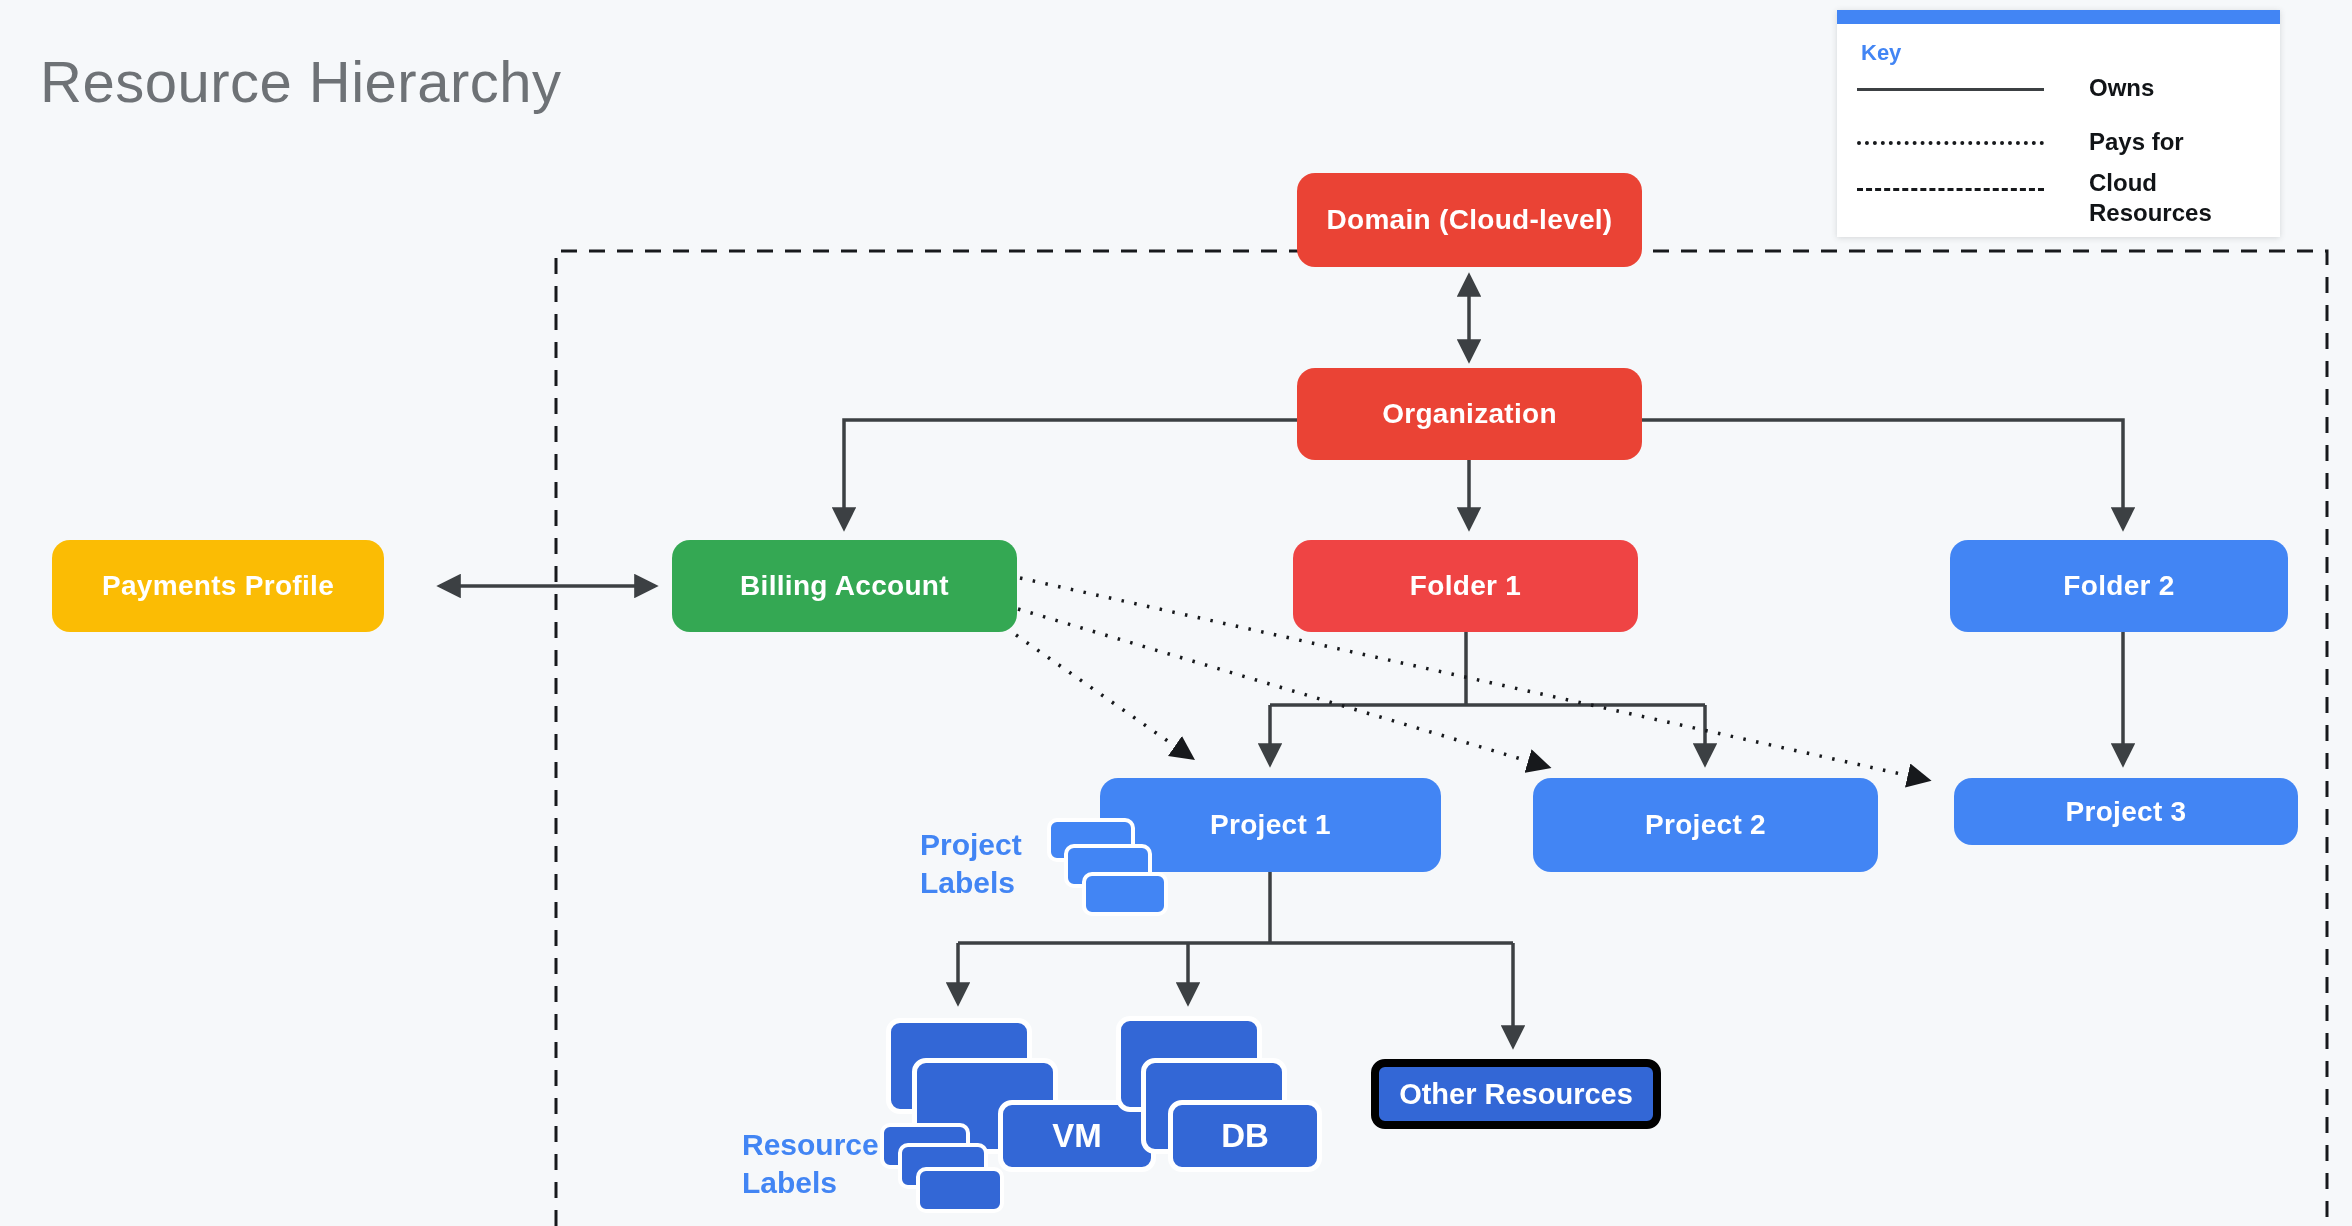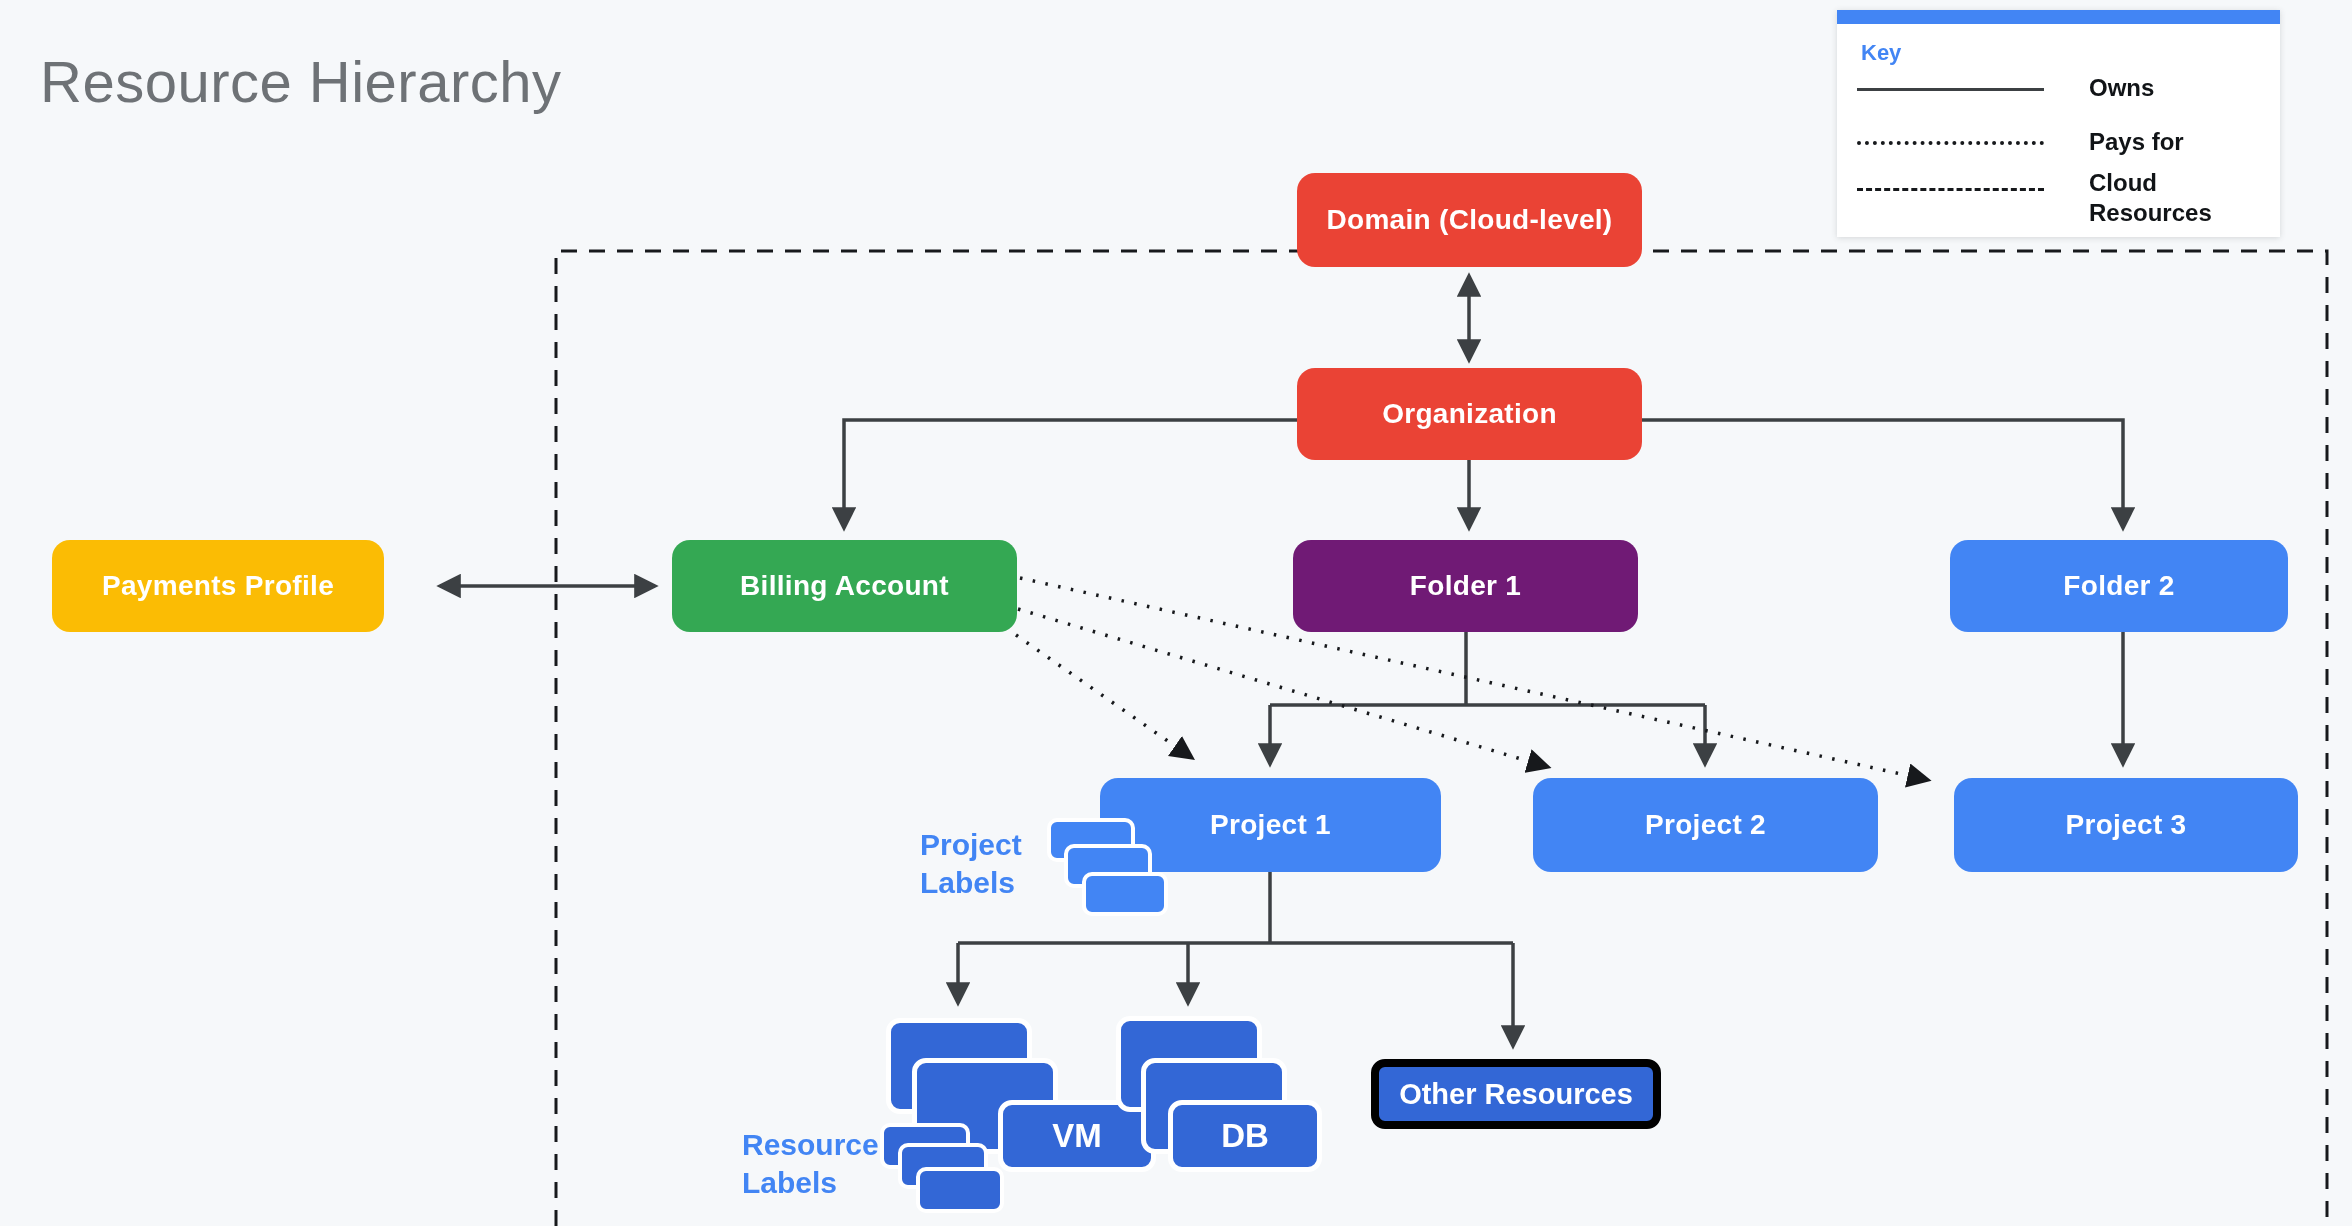--- a/index.html
+++ b/index.html
@@ -96,29 +96,29 @@
   </svg>
 
   <div class="node" style="left: 1297px; top: 173px; width: 345px; height: 94px; background-color: rgb(234, 67, 53);">Domain (Cloud-level)</div>
 
   <div class="node" style="left: 1297px; top: 368px; width: 345px; height: 92px; background-color: rgb(234, 67, 53);">Organization</div>
 
   <div class="node" style="left: 52px; top: 540px; width: 332px; height: 92px; background-color: rgb(251, 188, 4);">Payments Profile</div>
 
   <div class="node" style="left: 672px; top: 540px; width: 345px; height: 92px; background-color: rgb(52, 168, 83);">Billing Account</div>
 
-  <div class="node" style="left: 1293px; top: 540px; width: 345px; height: 92px; background-color: #701a75;">Folder 1</div>
+  <div class="node" style="left: 1293px; top: 540px; width: 345px; height: 92px; background-color: #ef4444;">Folder 1</div>
 
   <div class="node" style="left: 1950px; top: 540px; width: 338px; height: 92px; background-color: rgb(66, 133, 244);">Folder 2</div>
 
   <div class="node" style="left: 1100px; top: 778px; width: 341px; height: 94px; background-color: rgb(66, 133, 244);">Project 1</div>
 
   <div class="node" style="left: 1533px; top: 778px; width: 345px; height: 94px; background-color: rgb(66, 133, 244);">Project 2</div>
 
-  <div class="node" style="left: 1954px; top: 778px; width: 344px; height: 94px; background-color: rgb(66, 133, 244);">Project 3</div>
+  <div class="node" style="left: 1954px; top: 778px; width: 344px; height: 67px; background-color: rgb(66, 133, 244);">Project 3</div>
 
   <div class="card small-card" style="left: 1047px; top: 818px; width: 88px; height: 44px; background-color: rgb(66, 133, 244);"></div>
   <div class="card small-card" style="left: 1064px; top: 844px; width: 88px; height: 44px; background-color: rgb(66, 133, 244);"></div>
   <div class="card small-card" style="left: 1082px; top: 872px; width: 86px; height: 44px; background-color: rgb(66, 133, 244);"></div>
 
   <div class="annotation" style="left:920px;top:826px;width:112px;">Project Labels</div>
 
   <div class="card" style="left: 886px; top: 1018px; width: 146px; height: 96px; background-color: rgb(51, 103, 214);"></div>
   <div class="card" style="left: 912px; top: 1058px; width: 146px; height: 96px; background-color: rgb(51, 103, 214);"></div>
   <div class="card small-card" style="left: 880px; top: 1123px; width: 90px; height: 46px; background-color: rgb(51, 103, 214);"></div>

